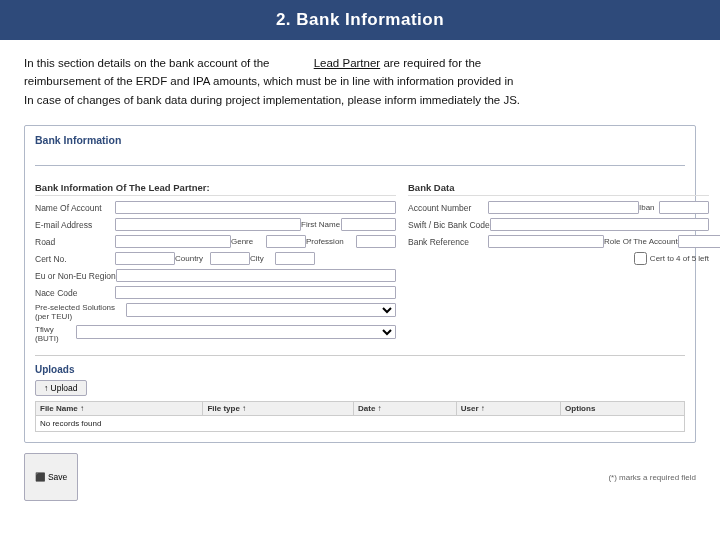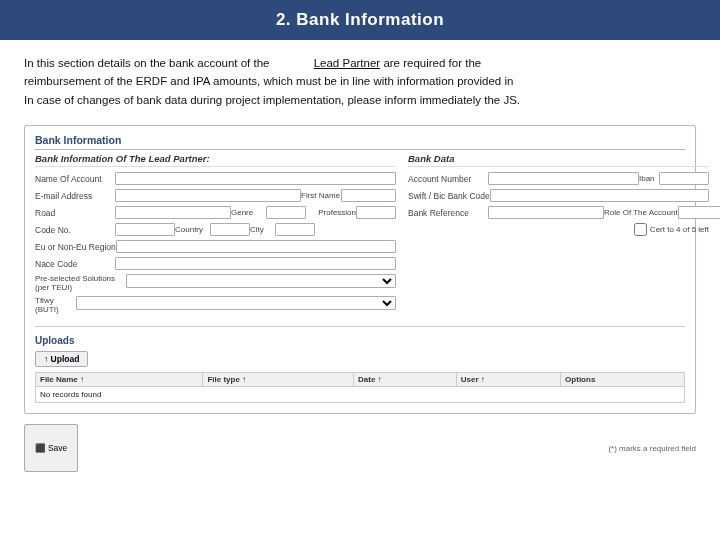--- a/index.html
+++ b/index.html
@@ -40,41 +40,40 @@
       border-radius: 2px;
       padding: 8px 10px 10px 10px;
       background: #fff;
     }
 
     .form-section-title {
       font-size: 10.5px;
       font-weight: bold;
       color: #2e4a7a;
       border-bottom: 1px solid #b0b8c8;
-      padding-bottom: 3px;
-      margin-bottom: 3px;
+      padding-bottom: 19px;
+      margin-bottom: 16px;
     }
 
     .form-two-col {
       display: flex;
       gap: 12px;
     }
 
     .form-col {
       flex: 1;
     }
 
     .sub-section-title {
       font-size: 9.5px;
       font-weight: bold;
       color: #333;
       margin-bottom: 5px;
       border-bottom: 1px solid #ddd;
       padding-bottom: 2px;
-      font-style: italic;
     }
 
     .form-row {
       display: flex;
       align-items: center;
       margin-bottom: 4px;
     }
 
     .form-label {
       font-size: 8.5px;
@@ -147,21 +146,20 @@
       display: inline-flex;
       align-items: center;
       gap: 3px;
       background: #f0f0f0;
       border: 1px solid #aab;
       border-radius: 2px;
       padding: 2px 8px;
       font-size: 8.5px;
       cursor: pointer;
       margin-bottom: 5px;
-      font-weight: bold;
     }
 
     .upload-table {
       width: 100%;
       border-collapse: collapse;
       font-size: 8px;
     }
 
     .upload-table th {
       background: #f0f0f0;
@@ -237,26 +235,26 @@
         <input class="form-input" type="text" style="">
         <span class="form-label" style="min-width:40px;font-size:8px;">First Name</span>
         <input class="form-input" type="text" style="max-width: 55px;">
       </div>
 
       <div class="form-row">
         <span class="form-label">Road</span>
         <input class="form-input" type="text" style="">
         <span class="form-label" style="min-width:35px;font-size:8px;">Genre</span>
         <input class="form-input" type="text" style="max-width: 40px;">
-        <span class="form-label" style="min-width:50px;font-size:8px;text-align:right;">Profession</span>
+        <span class="form-label" style="min-width:50px;font-size:8px;">Profession</span>
         <input class="form-input" type="text" style="max-width: 40px;">
       </div>
 
       <div class="form-row">
-        <span class="form-label">Code No.</span>
+        <span class="form-label">Cert No.</span>
         <input class="form-input" type="text" style="max-width: 60px;">
         <span class="form-label" style="min-width:35px;font-size:8px;">Country</span>
         <input class="form-input" type="text" style="max-width: 40px;">
         <span class="form-label" style="min-width:25px;font-size:8px;">City</span>
         <input class="form-input" type="text" style="max-width: 40px;">
       </div>
 
       <div class="form-row">
         <span class="form-label">Eu or Non-Eu Region</span>
         <input class="form-input" type="text" style="">

